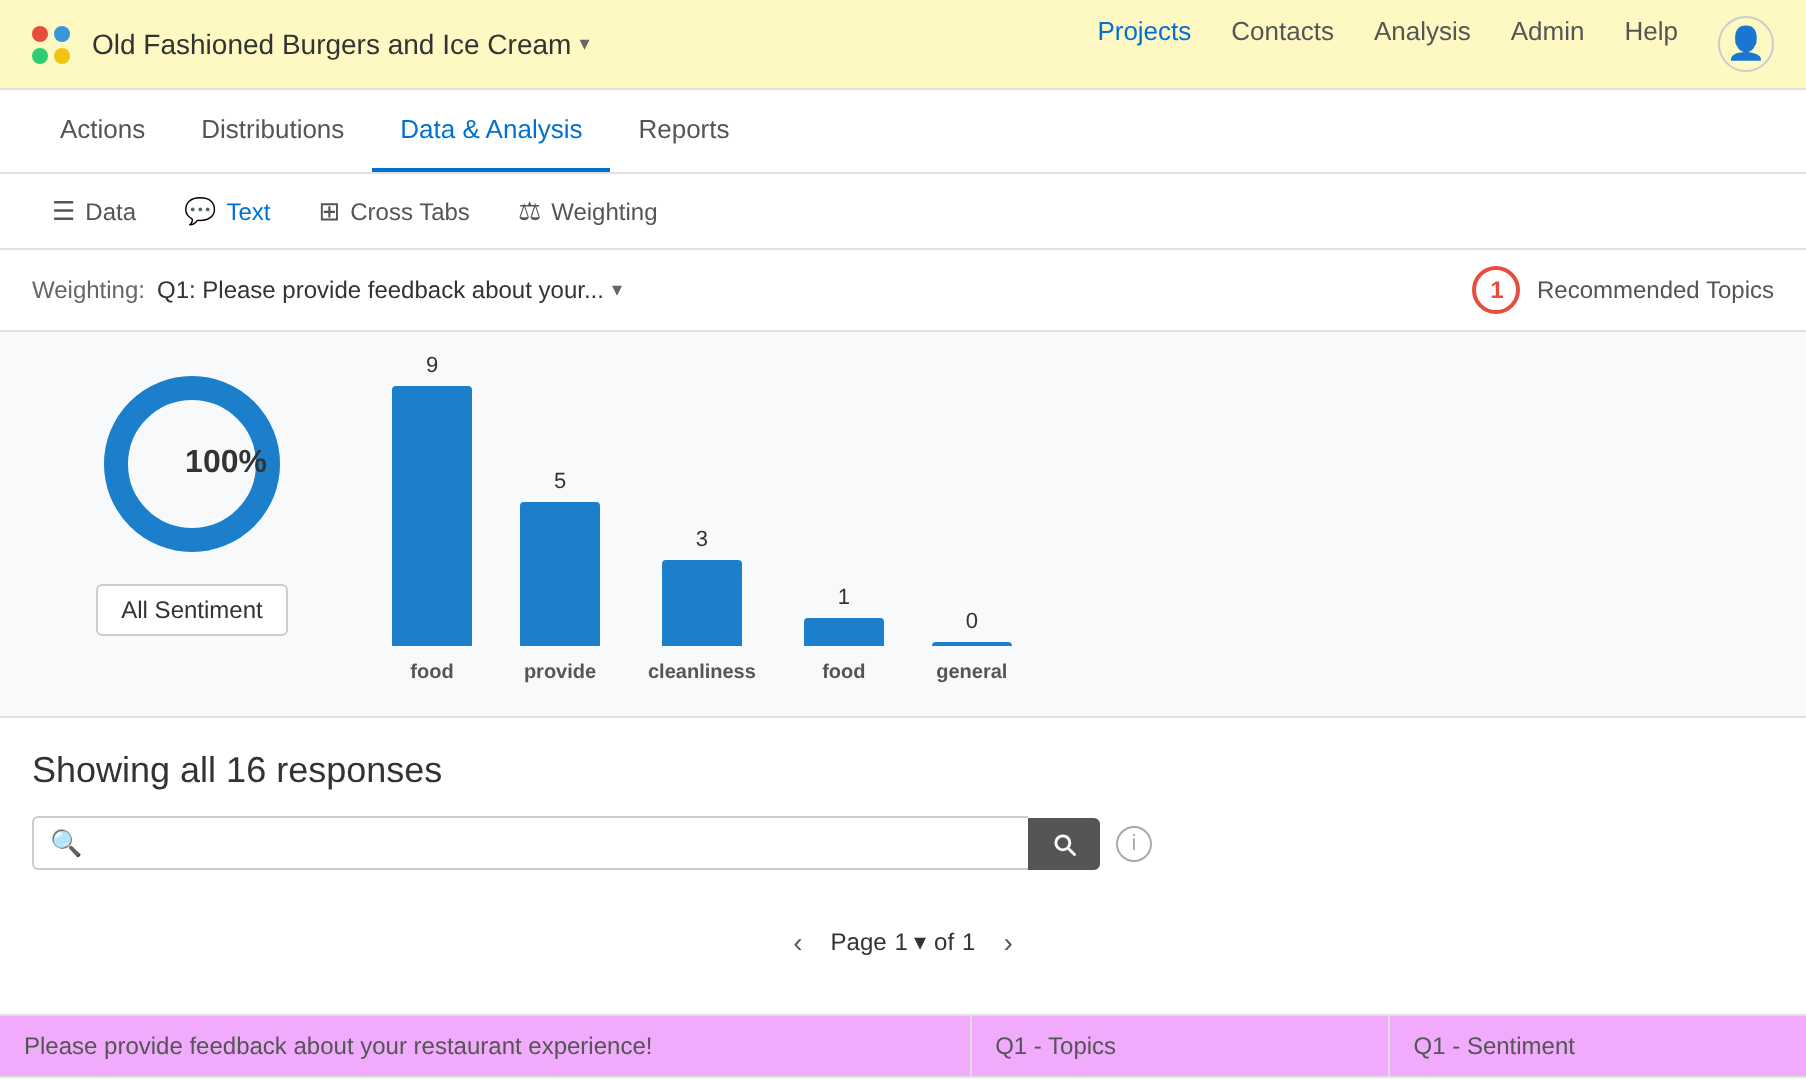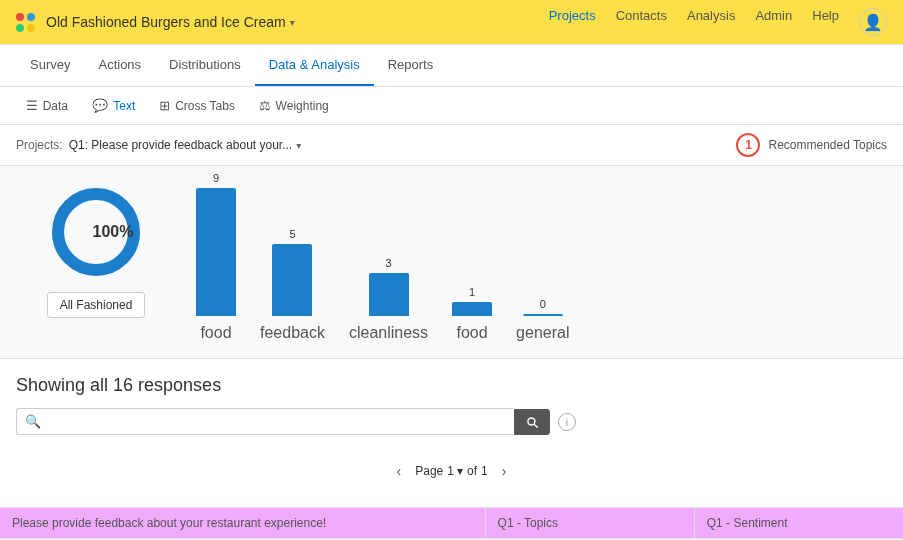--- a/index.html
+++ b/index.html
@@ -1,21 +1,21 @@
 <!DOCTYPE html>
 <html><head>
   <meta charset="utf-8">
   <style>
     * { box-sizing: border-box; margin: 0; padding: 0; }
     body { font-family: -apple-system, BlinkMacSystemFont, 'Segoe UI', Arial, sans-serif; font-size: 13px; color: #333; background: #fff; width: 903px; }
 
     
     .top-nav {
       display: flex; align-items: center; padding: 8px 16px;
-      border-bottom: 1px solid #e0e0e0; background: #fde047;
+      border-bottom: 1px solid #e0e0e0; background: #fef9c3;
     }
     .logo-dots { display: flex; gap: 3px; margin-right: 10px; flex-wrap: wrap; width: 20px; }
     .logo-dot { width: 8px; height: 8px; border-radius: 50%; }
     .dot-red { background: #e74c3c; }
     .dot-blue { background: #3498db; }
     .dot-green { background: #2ecc71; }
     .dot-yellow { background: #f1c40f; }
     .app-name { font-size: 14px; font-weight: 500; color: #333; flex: 1; display: flex; align-items: center; gap: 4px; }
     .app-name .chevron { font-size: 10px; color: #666; }
     .nav-links { display: flex; gap: 20px; align-items: flex-start; }
@@ -80,21 +80,21 @@
     .all-responses-btn {
       background: #fff; border: 1px solid #ccc; border-radius: 3px;
       padding: 5px 12px; font-size: 12px; cursor: pointer; color: #333;
     }
 
     .bar-chart-section { flex: 1; padding-left: 20px; }
     .bar-chart { display: flex; align-items: flex-end; gap: 24px; height: 160px; padding-bottom: 0; }
     .bar-group { display: flex; flex-direction: column; align-items: center; gap: 4px; }
     .bar-value { font-size: 11px; color: #333; }
     .bar { background: #1b7fcc; border-radius: 2px 2px 0 0; min-width: 36px; }
-    .bar-label { font-size: 16px; color: #555; margin-top: 4px; }
+    .bar-label { font-size: 10px; color: #555; margin-top: 4px; font-weight: bold; }
 
     
     .responses-section { padding: 16px; }
     .responses-title { font-size: 18px; font-weight: 500; color: #333; margin-bottom: 12px; }
     .search-bar {
       display: flex; align-items: center; gap: 0; margin-bottom: 16px; width: 560px;
     }
     .search-input-wrap {
       display: flex; align-items: center; flex: 1;
       border: 1px solid #ccc; border-right: none; border-radius: 3px 0 0 3px;
@@ -157,21 +157,20 @@
     <a class="nav-link active">Projects</a>
     <a class="nav-link">Contacts</a>
     <a class="nav-link">Analysis</a>
     <a class="nav-link">Admin</a>
     <a class="nav-link">Help</a>
     <div class="user-icon">👤</div>
   </div>
 </div>
 
 <div class="sec-nav">
-  <div class="sec-nav-item">Survey</div>
   <div class="sec-nav-item">Actions</div>
   <div class="sec-nav-item">Distributions</div>
   <div class="sec-nav-item active">Data &amp; Analysis</div>
   <div class="sec-nav-item">Reports</div>
 </div>
 
 <div class="sub-nav">
   <div class="sub-nav-item">
     <span class="sub-nav-icon">☰</span>
     <span>Data</span>
@@ -184,21 +183,21 @@
     <span class="sub-nav-icon">⊞</span>
     <span>Cross Tabs</span>
   </div>
   <div class="sub-nav-item">
     <span class="sub-nav-icon">⚖</span>
     <span>Weighting</span>
   </div>
 </div>
 
 <div class="question-bar">
-  <span class="question-label">Projects:</span>
+  <span class="question-label">Weighting:</span>
   <div class="question-select">
     <span>Q1: Please provide feedback about your...</span>
     <span class="chevron">▾</span>
   </div>
   <div class="rec-topics-btn">
     <div class="rec-badge">1</div>
     <span>Recommended Topics</span>
   </div>
 </div>
 
@@ -206,35 +205,35 @@
   <div class="donut-section">
     <div class="donut-container">
       <svg width="100" height="100" viewBox="0 0 100 100" class="donut-svg">
 
         <circle cx="50" cy="50" r="38" fill="none" stroke="#d6e8f7" stroke-width="12"></circle>
 
         <circle cx="50" cy="50" r="38" fill="none" stroke="#1b7fcc" stroke-width="12" stroke-dasharray="238.76 0" stroke-dashoffset="0"></circle>
       </svg>
       <div class="donut-text">100%</div>
     </div>
-    <button class="all-responses-btn">All Fashioned</button>
+    <button class="all-responses-btn">All Sentiment</button>
   </div>
 
   <div class="bar-chart-section">
     <div class="bar-chart" id="bar-chart-container">
 
     <div class="bar-group" style="justify-content: flex-end; height: 170px;">
     <span class="bar-value">9</span>
     <div class="bar" style="height:130px; width:40px; background: #1b7fcc;"></div>
     <span class="bar-label">food</span>
   </div>
         <div class="bar-group" style="justify-content: flex-end; height: 170px;">
     <span class="bar-value">5</span>
     <div class="bar" style="height:72.22222222222223px; width:40px; background: #1b7fcc;"></div>
-    <span class="bar-label">feedback</span>
+    <span class="bar-label">provide</span>
   </div>
         <div class="bar-group" style="justify-content: flex-end; height: 170px;">
     <span class="bar-value">3</span>
     <div class="bar" style="height:43.33333333333333px; width:40px; background: #1b7fcc;"></div>
     <span class="bar-label">cleanliness</span>
   </div>
         <div class="bar-group" style="justify-content: flex-end; height: 170px;">
     <span class="bar-value">1</span>
     <div class="bar" style="height:14.444444444444443px; width:40px; background: #1b7fcc;"></div>
     <span class="bar-label">food</span>

